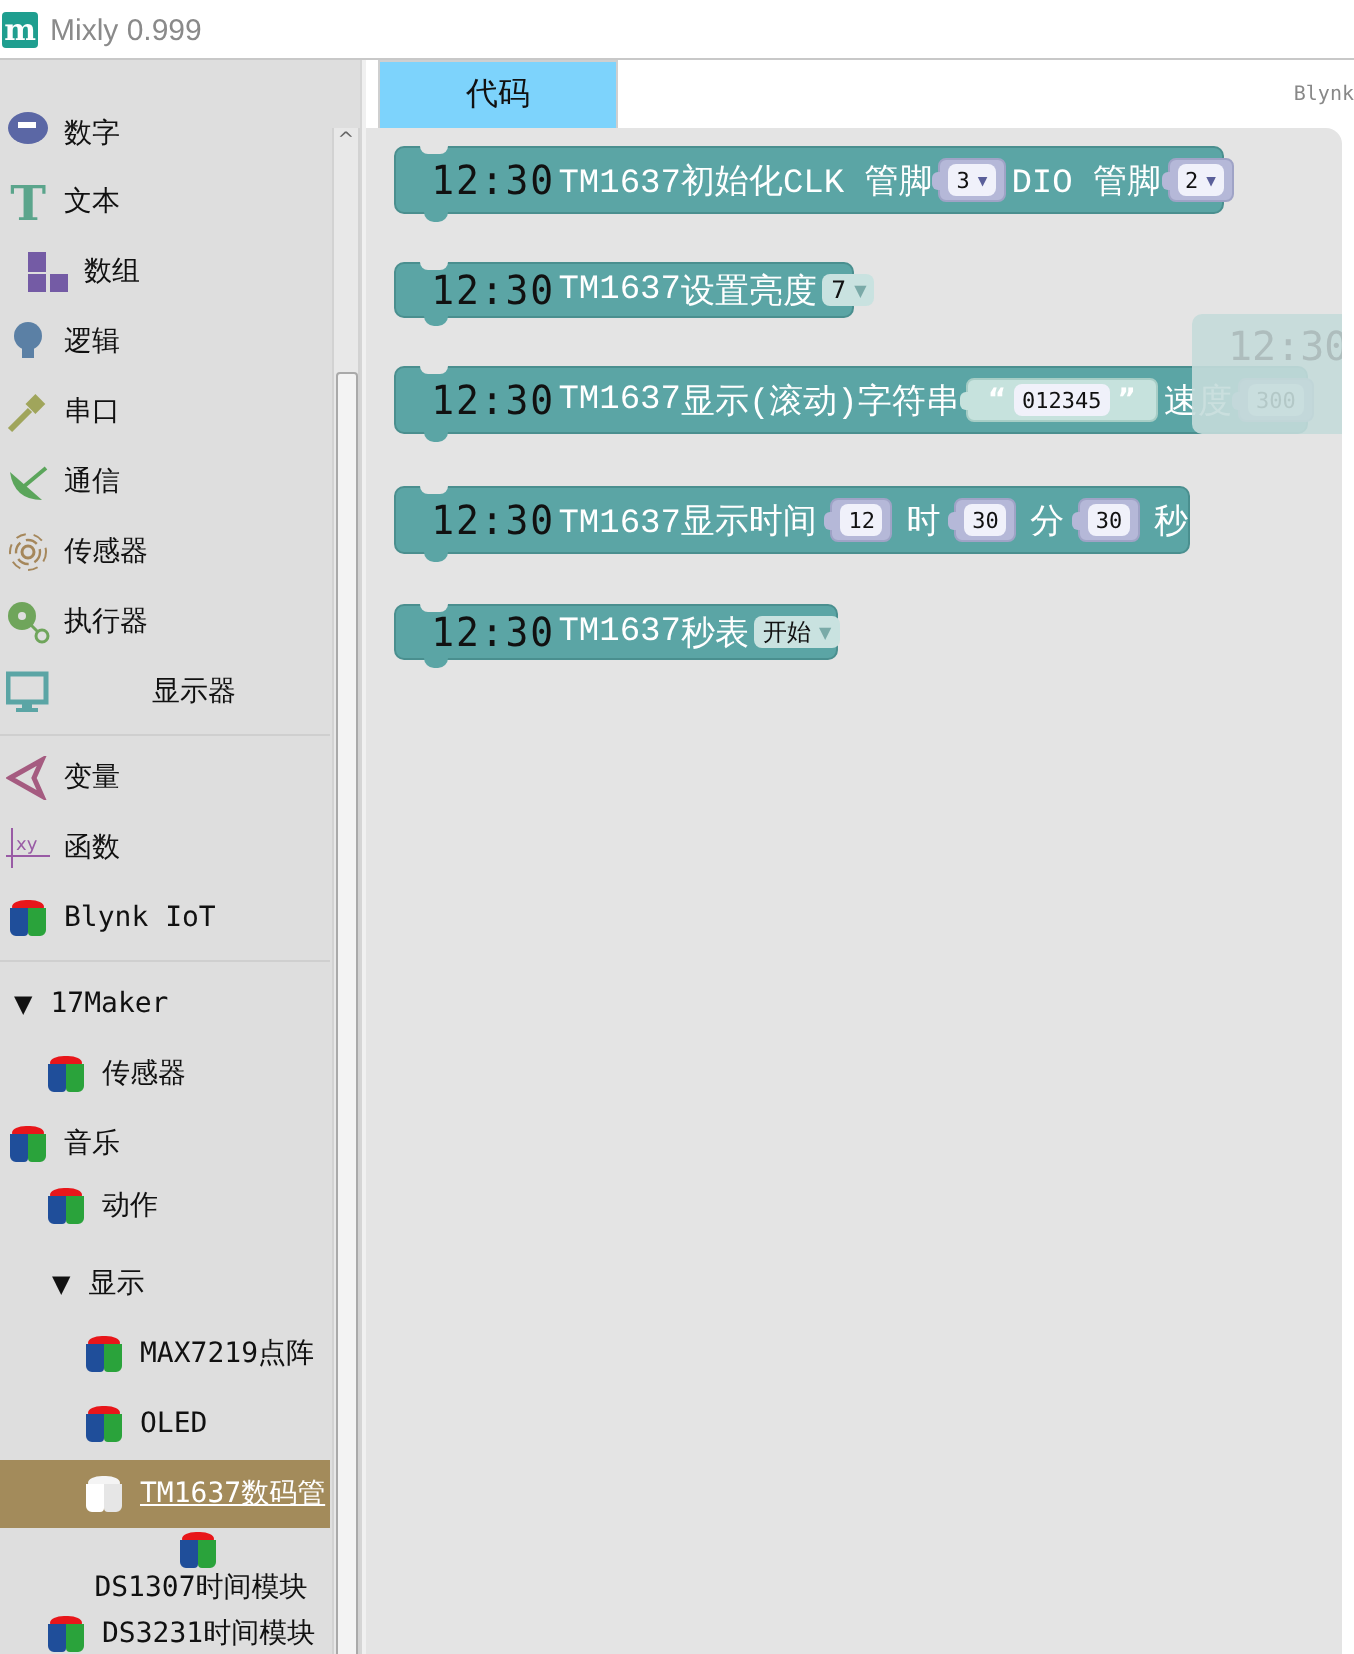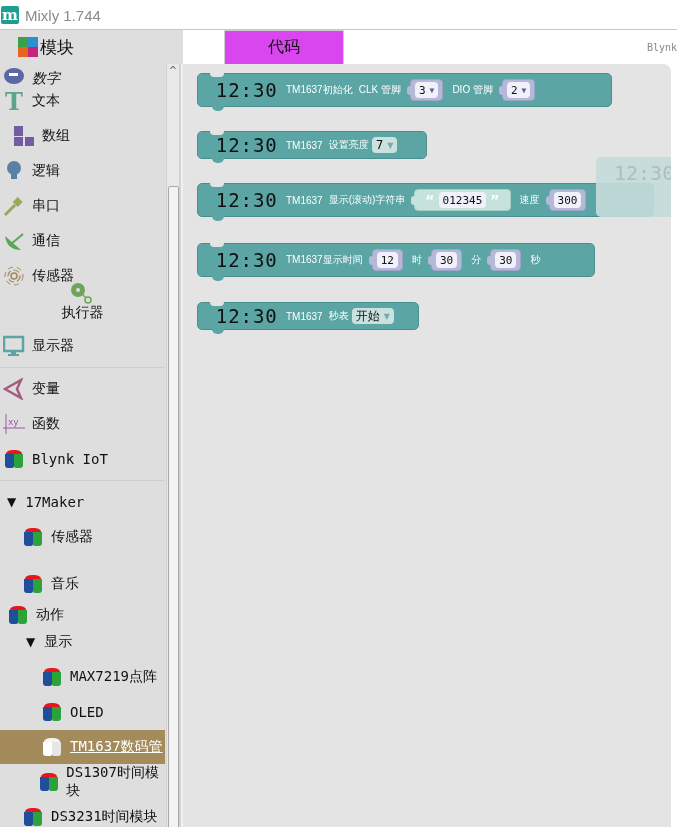--- a/index.html
+++ b/index.html
@@ -31,31 +31,31 @@
   .cube.white .top, .cube.white .l, .cube.white .r { background: #f4f4f4; }
   .cube.white .l { background: #ffffff; }
   .cube.white .r { background: #e6e6e6; }
 
   .v-scroll { position: absolute; left: 166px; top: 34px; width: 14px; height: 763px; background: #e8e8e8; border-left: 1px solid #d2d2d2; border-right: 1px solid #d2d2d2; }
   .v-scroll .up { position: absolute; left: 0; top: 0; width: 12px; height: 14px; color: #666; font-size: 10px; text-align: center; line-height: 14px; }
   .v-scroll .thumb { position: absolute; left: 1px; top: 122px; width: 11px; height: 650px; background: #f3f3f3; border: 1px solid #a9a9a9; border-radius: 2px; }
   .sidebar-right-sep { position: absolute; left: 180px; top: 30px; width: 3px; height: 797px; background: #f0f0f0; border-left: 1px solid #d5d5d5; }
 
   .tabbar { position: absolute; left: 183px; top: 30px; width: 494px; height: 34px; background: #fff; }
-  .tab { position: absolute; left: 6px; top: 0; width: 120px; height: 34px; border: 1px solid #cfcfcf; border-bottom: none; display: flex; align-items: center; justify-content: center; font-size: 16px; color: #111; background: #d946ef; margin-left: 35px; }
+  .tab { position: absolute; left: 6px; top: 0; width: 120px; height: 34px; border: 1px solid #cfcfcf; border-bottom: none; display: flex; align-items: center; justify-content: center; font-size: 16px; color: #111; background: #7dd3fc; }
   .copyright { position: absolute; right: 0; top: 12px; font-family: "DejaVu Sans Mono", monospace; font-size: 10px; color: #888; }
 
   .workspace { position: absolute; left: 183px; top: 64px; width: 488px; height: 763px; background: #e4e4e4; border-top-right-radius: 8px; }
   .ws-right { position: absolute; left: 671px; top: 64px; width: 6px; height: 763px; background: #fff; }
 
   .block { position: absolute; height: 34px; background: #5ba5a5; border: 1px solid #4a8f8f; border-radius: 5px; display: flex; align-items: center; color: #fff; font-size: 12px; white-space: nowrap; }
   .block .notch-top { position: absolute; left: 12px; top: -1px; width: 14px; height: 4px; background: #e4e4e4; border-radius: 0 0 6px 6px; }
   .block .notch-bot { position: absolute; left: 14px; bottom: -5px; width: 12px; height: 5px; background: #5ba5a5; border-radius: 0 0 6px 6px; }
   .lcd { font-family: "DejaVu Sans Mono", monospace; font-size: 20px; color: #111; letter-spacing: 1px; margin-left: 16px; width: 72px; transform: scaleX(0.95); }
-  .mono { font-family: Liberation Sans, sans-serif; font-size: 10px; }
+  .mono { font-family: Liberation Mono, monospace; font-size: 17px; }
   .sp { display: inline-block; width: 6px; }
 
   .slot { display: inline-flex; align-items: center; height: 22px; background: #b5b8d8; border: 1px solid #9fa3c6; border-radius: 4px; padding: 0 4px; margin: 0 3px; position: relative; }
   .slot::before { content: ""; position: absolute; left: -4px; top: 6px; width: 5px; height: 9px; background: #b5b8d8; border-radius: 3px 0 0 3px; }
   .field { background: #f0f1fa; border-radius: 4px; height: 16px; padding: 0 4px; display: inline-flex; align-items: center; color: #111; font-family: "DejaVu Sans Mono", monospace; font-size: 11px; }
   .dd-arrow { color: #5a5f9a; font-size: 8px; margin-left: 4px; }
   .dd-light { background: #c9e2e0; border-radius: 4px; height: 16px; padding: 0 4px; display: inline-flex; align-items: center; color: #111; font-size: 12px; margin-left: 3px; }
   .dd-light .dd-arrow { color: #7aaaa8; }
   .str-slot { display: inline-flex; align-items: center; height: 22px; background: #c6e2dd; border: 1px solid #a7cdc6; border-radius: 4px; padding: 0 6px; margin: 0 3px; position: relative; color: #fff; }
   .str-slot::before { content: ""; position: absolute; left: -4px; top: 6px; width: 5px; height: 9px; background: #c6e2dd; border-radius: 3px 0 0 3px; }
@@ -63,28 +63,28 @@
 
   .ghost { position: absolute; left: 596px; top: 157px; width: 81px; height: 60px; background: #c5dcdb; border-radius: 5px 0 0 5px; opacity: 0.9; }
   .ghost .lcd-g { position: absolute; left: 18px; top: 4px; font-family: "DejaVu Sans Mono", monospace; font-size: 20px; color: #a9b9b9; }
   .ghost .edge { position: absolute; right: 0; top: 0; width: 5px; height: 60px; background: #5ba5a5; }
 </style>
 </head>
 <body>
 
 <div class="titlebar">
   <div class="logo">m</div>
-  <span class="app-title">Mixly 1.744</span>
+  <span class="app-title">Mixly 0.999</span>
 </div>
 <div class="titlebar-sep"></div>
 
 <div class="sidebar">
   <div class="cat-list">
 
-    <div class="cat" style="top:32px;font-style:italic;">
+    <div class="cat" style="top:20px;">
       <span class="ico">
         <svg width="22" height="22">
             <ellipse cx="11" cy="8" rx="10" ry="8" fill="#5b67a5"></ellipse>
             <rect x="6" y="5" width="9" height="3" fill="#fff"></rect>
           </svg>
       </span>
       <span class="txt">数字</span>
     </div>
 
     <div class="cat" style="top:54px;">
@@ -137,33 +137,33 @@
       <span class="ico">
         <svg width="22" height="22">
             <circle cx="11" cy="11" r="3" fill="none" stroke="#a5875b" stroke-width="1.5"></circle>
             <circle cx="11" cy="11" r="6" fill="none" stroke="#a5875b" stroke-width="1.2" stroke-dasharray="6 3"></circle>
             <circle cx="11" cy="11" r="9" fill="none" stroke="#a5875b" stroke-width="1" stroke-dasharray="5 4"></circle>
           </svg>
       </span>
       <span class="txt">传感器</span>
     </div>
 
-    <div class="cat" style="top:252px;flex-direction:column;">
+    <div class="cat" style="top:264px;">
       <span class="ico">
         <svg width="22" height="22">
             <circle cx="8" cy="8" r="7" fill="#6fa55b"></circle>
             <circle cx="8" cy="8" r="2" fill="#dedede"></circle>
             <circle cx="18" cy="18" r="3" fill="none" stroke="#6fa55b" stroke-width="1.5"></circle>
             <line x1="12" y1="12" x2="16" y2="16" stroke="#6fa55b" stroke-width="1.5"></line>
           </svg>
       </span>
       <span class="txt">执行器</span>
     </div>
 
-    <div class="cat" style="top:299px;">
+    <div class="cat" style="top:299px;gap:44px;">
       <span class="ico">
         <svg width="22" height="22">
             <rect x="1" y="2" width="19" height="14" fill="none" stroke="#5ba5a5" stroke-width="2.5"></rect>
             <rect x="8" y="16" width="5" height="3" fill="#5ba5a5"></rect>
             <rect x="5" y="19" width="11" height="2" fill="#5ba5a5"></rect>
           </svg>
       </span>
       <span class="txt">显示器</span>
     </div>
 
@@ -211,32 +211,32 @@
       <span class="ico">
           <span class="cube">
             <span class="top"></span>
             <span class="l"></span>
             <span class="r"></span>
           </span>
         </span>
       <span class="txt">传感器</span>
     </div>
 
-    <div class="cat" style="top:537px;padding-left:19px;">
+    <div class="cat" style="top:525px;">
       <span class="ico">
           <span class="cube">
             <span class="top"></span>
             <span class="l"></span>
             <span class="r"></span>
           </span>
         </span>
       <span class="txt">音乐</span>
     </div>
 
-    <div class="cat" style="top:568px;padding-left:4px;">
+    <div class="cat" style="top:556px;padding-left:19px;">
       <span class="ico">
           <span class="cube">
             <span class="top"></span>
             <span class="l"></span>
             <span class="r"></span>
           </span>
         </span>
       <span class="txt">动作</span>
     </div>
 
@@ -271,21 +271,21 @@
       <span class="ico">
           <span class="cube white">
             <span class="top"></span>
             <span class="l"></span>
             <span class="r"></span>
           </span>
         </span>
       <span class="txt">TM1637数码管</span>
     </div>
 
-    <div class="cat" style="top:735px;padding-left:36px;">
+    <div class="cat" style="top:735px;padding-left:36px;flex-direction:column;">
       <span class="ico">
           <span class="cube">
             <span class="top"></span>
             <span class="l"></span>
             <span class="r"></span>
           </span>
         </span>
       <span class="txt">DS1307时间模块</span>
     </div>
 
@@ -294,29 +294,20 @@
           <span class="cube">
             <span class="top"></span>
             <span class="l"></span>
             <span class="r"></span>
           </span>
         </span>
       <span class="txt">DS3231时间模块</span>
     </div>
   </div>
 
-  <div class="sidebar-header">
-    <span class="puzzle">
-      <span style="left:0;top:0;background:#3aa04a;"></span>
-      <span style="left:10px;top:0;background:#2e8fd0;"></span>
-      <span style="left:0;top:10px;background:#e8641e;"></span>
-      <span style="left:10px;top:10px;background:#c4257a;"></span>
-    </span>
-    <span class="label">模块</span>
-  </div>
 
   <div class="v-scroll">
     <div class="up">^</div>
     <div class="thumb"></div>
   </div>
 </div>
 <div class="sidebar-right-sep"></div>
 
 <div class="tabbar">
   <div class="tab">代码</div>

